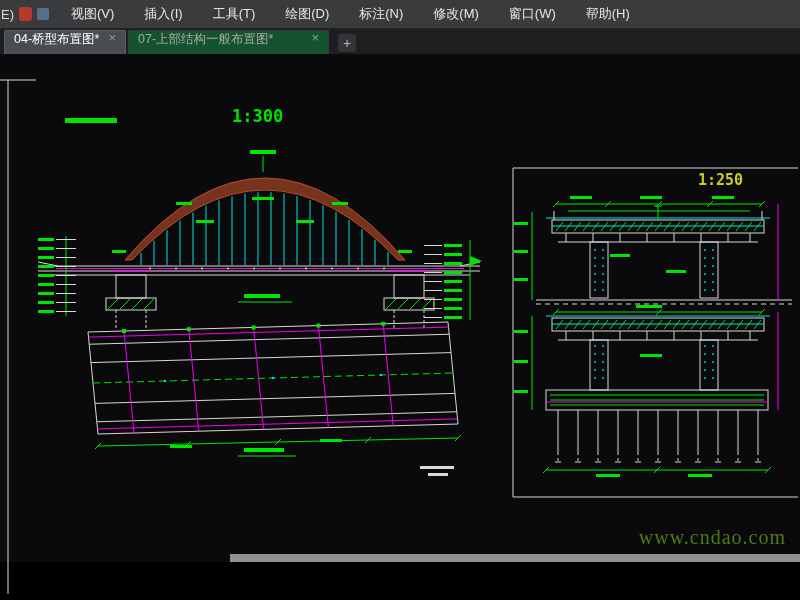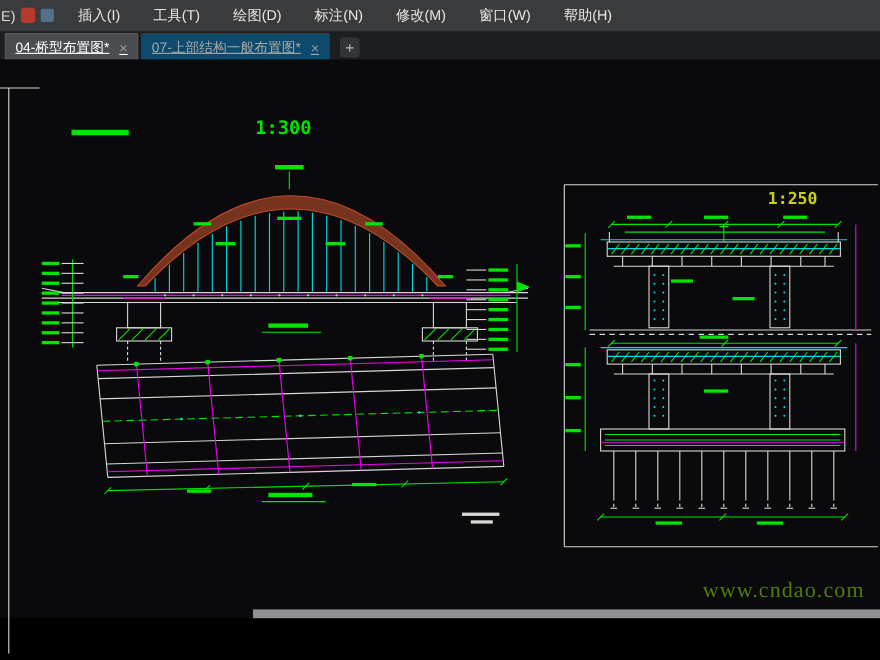--- a/index.html
+++ b/index.html
@@ -16,25 +16,25 @@
   .menu-partial{padding:0 3px 0 1px;color:#dcdcdc;}
   .badge{width:13px;height:14px;background:#b43a2e;border-radius:3px;margin:0 5px 0 2px;flex:0 0 auto;}
   .tool-ic{width:12px;height:12px;background:#55708a;border-radius:2px;margin-right:7px;flex:0 0 auto;}
   .menu-item{padding:0 15px;height:28px;line-height:28px;cursor:default;}
   
   .tabbar{
     height:26px;background:#1d1e20;display:flex;align-items:flex-end;
     padding-left:4px;gap:2px;box-sizing:border-box;
   }
   .tab{
-    height:24px;display:flex;align-items:center;padding:0 9px;
-    font-size:12.5px;border-radius:2px 2px 0 0;cursor:default;text-decoration:underline;
+    height:24px;display:flex;align-items:flex-start;padding:0 9px;
+    font-size:12.5px;border-radius:2px 2px 0 0;cursor:default;
   }
   .tab.active{background:#494c51;color:#ffffff;border:1px solid #5b5e63;border-bottom:none;}
-  .tab.inactive{background:#0c4a6e;color:#a8a8a8;border:1px solid #38393c;border-bottom:none;}
+  .tab.inactive{background:#14532d;color:#a8a8a8;border:1px solid #38393c;border-bottom:none;gap:29px;}
   .tab .close{margin-left:9px;color:#9a9a9a;font-size:13px;line-height:1;}
   .newtab{
     width:18px;height:18px;background:#323438;color:#b5b5b5;border-radius:3px;
     display:flex;align-items:center;justify-content:center;margin:0 0 3px 7px;
     font-size:14px;line-height:1;cursor:default;
   }
   
   .canvas{position:absolute;top:54px;left:0;width:800px;height:508px;background:#0a0a0c;}
   #cad-svg{position:absolute;top:0;left:0;}
   #cad-svg line,#cad-svg path,#cad-svg rect{fill:none;}
@@ -54,20 +54,21 @@
   }
   .strip{position:absolute;left:230px;bottom:0;width:570px;height:8px;background:#8e9092;}
 </style>
 </head>
 <body>
 
 <div class="menubar">
   <span class="menu-partial">E)</span>
   <span class="badge"></span>
   <span class="tool-ic"></span>
+  <span class="menu-item">视图(V)</span>
   <span class="menu-item">插入(I)</span>
   <span class="menu-item">工具(T)</span>
   <span class="menu-item">绘图(D)</span>
   <span class="menu-item">标注(N)</span>
   <span class="menu-item">修改(M)</span>
   <span class="menu-item">窗口(W)</span>
   <span class="menu-item">帮助(H)</span>
 </div>
 
 <div class="tabbar">

